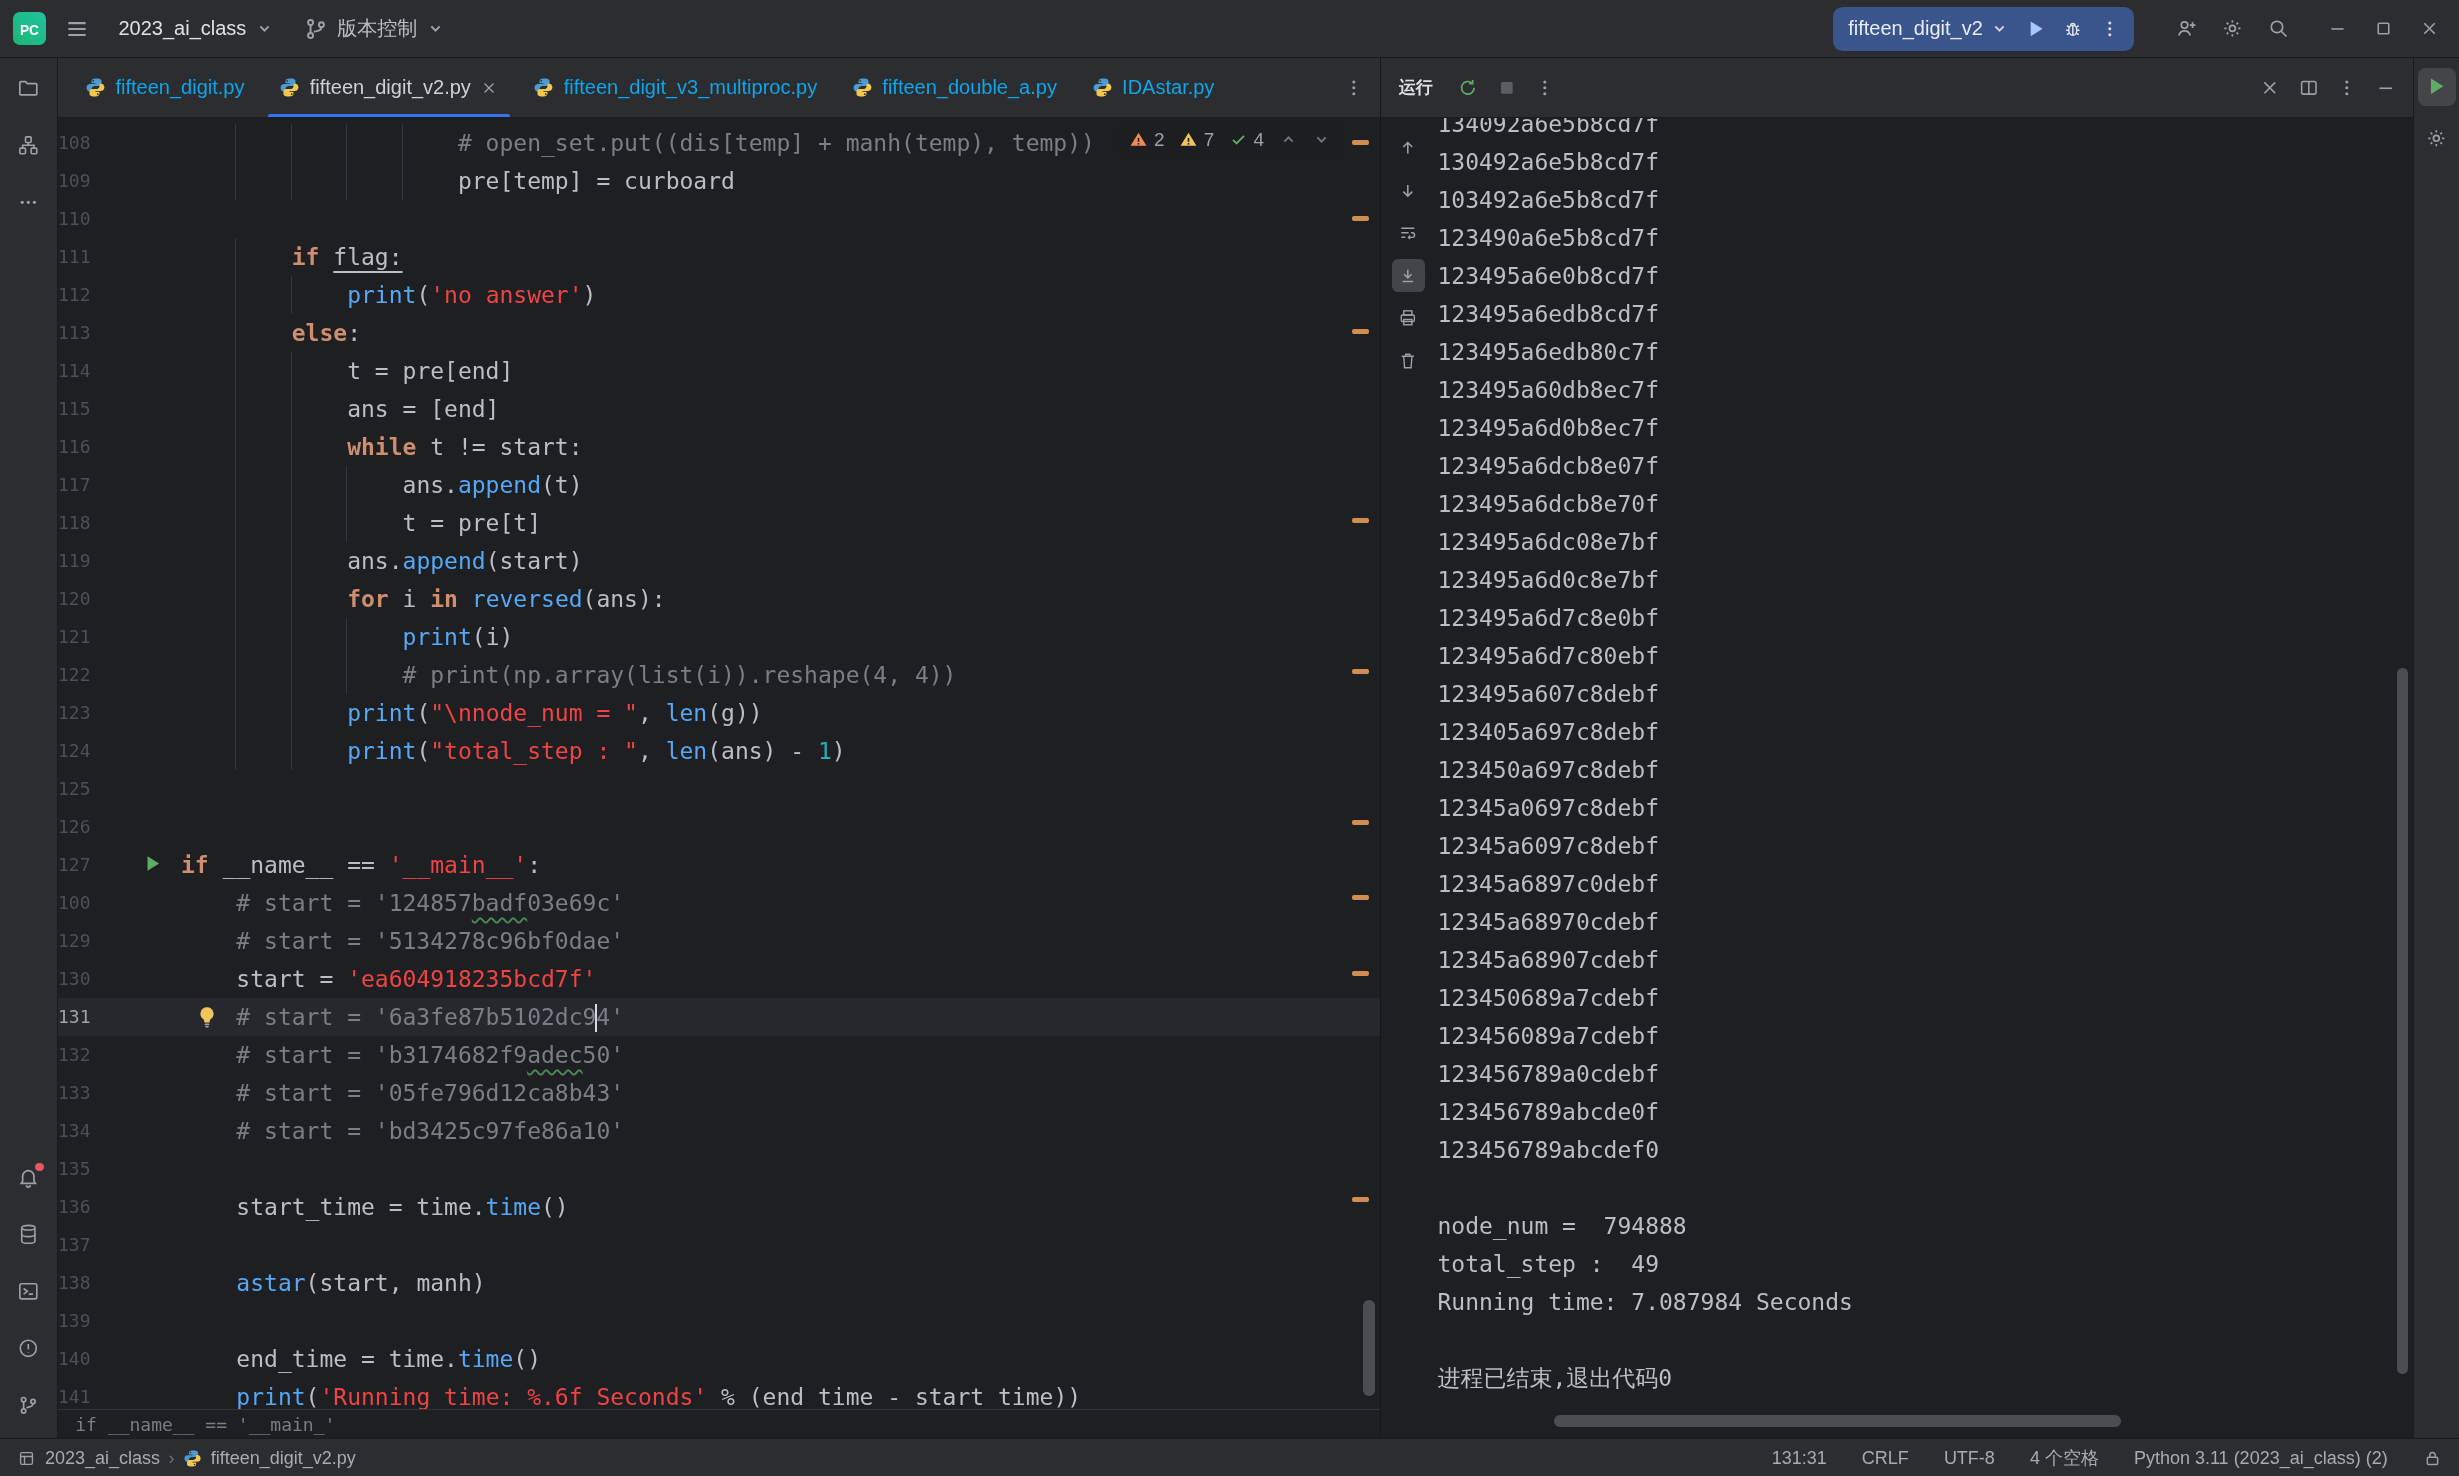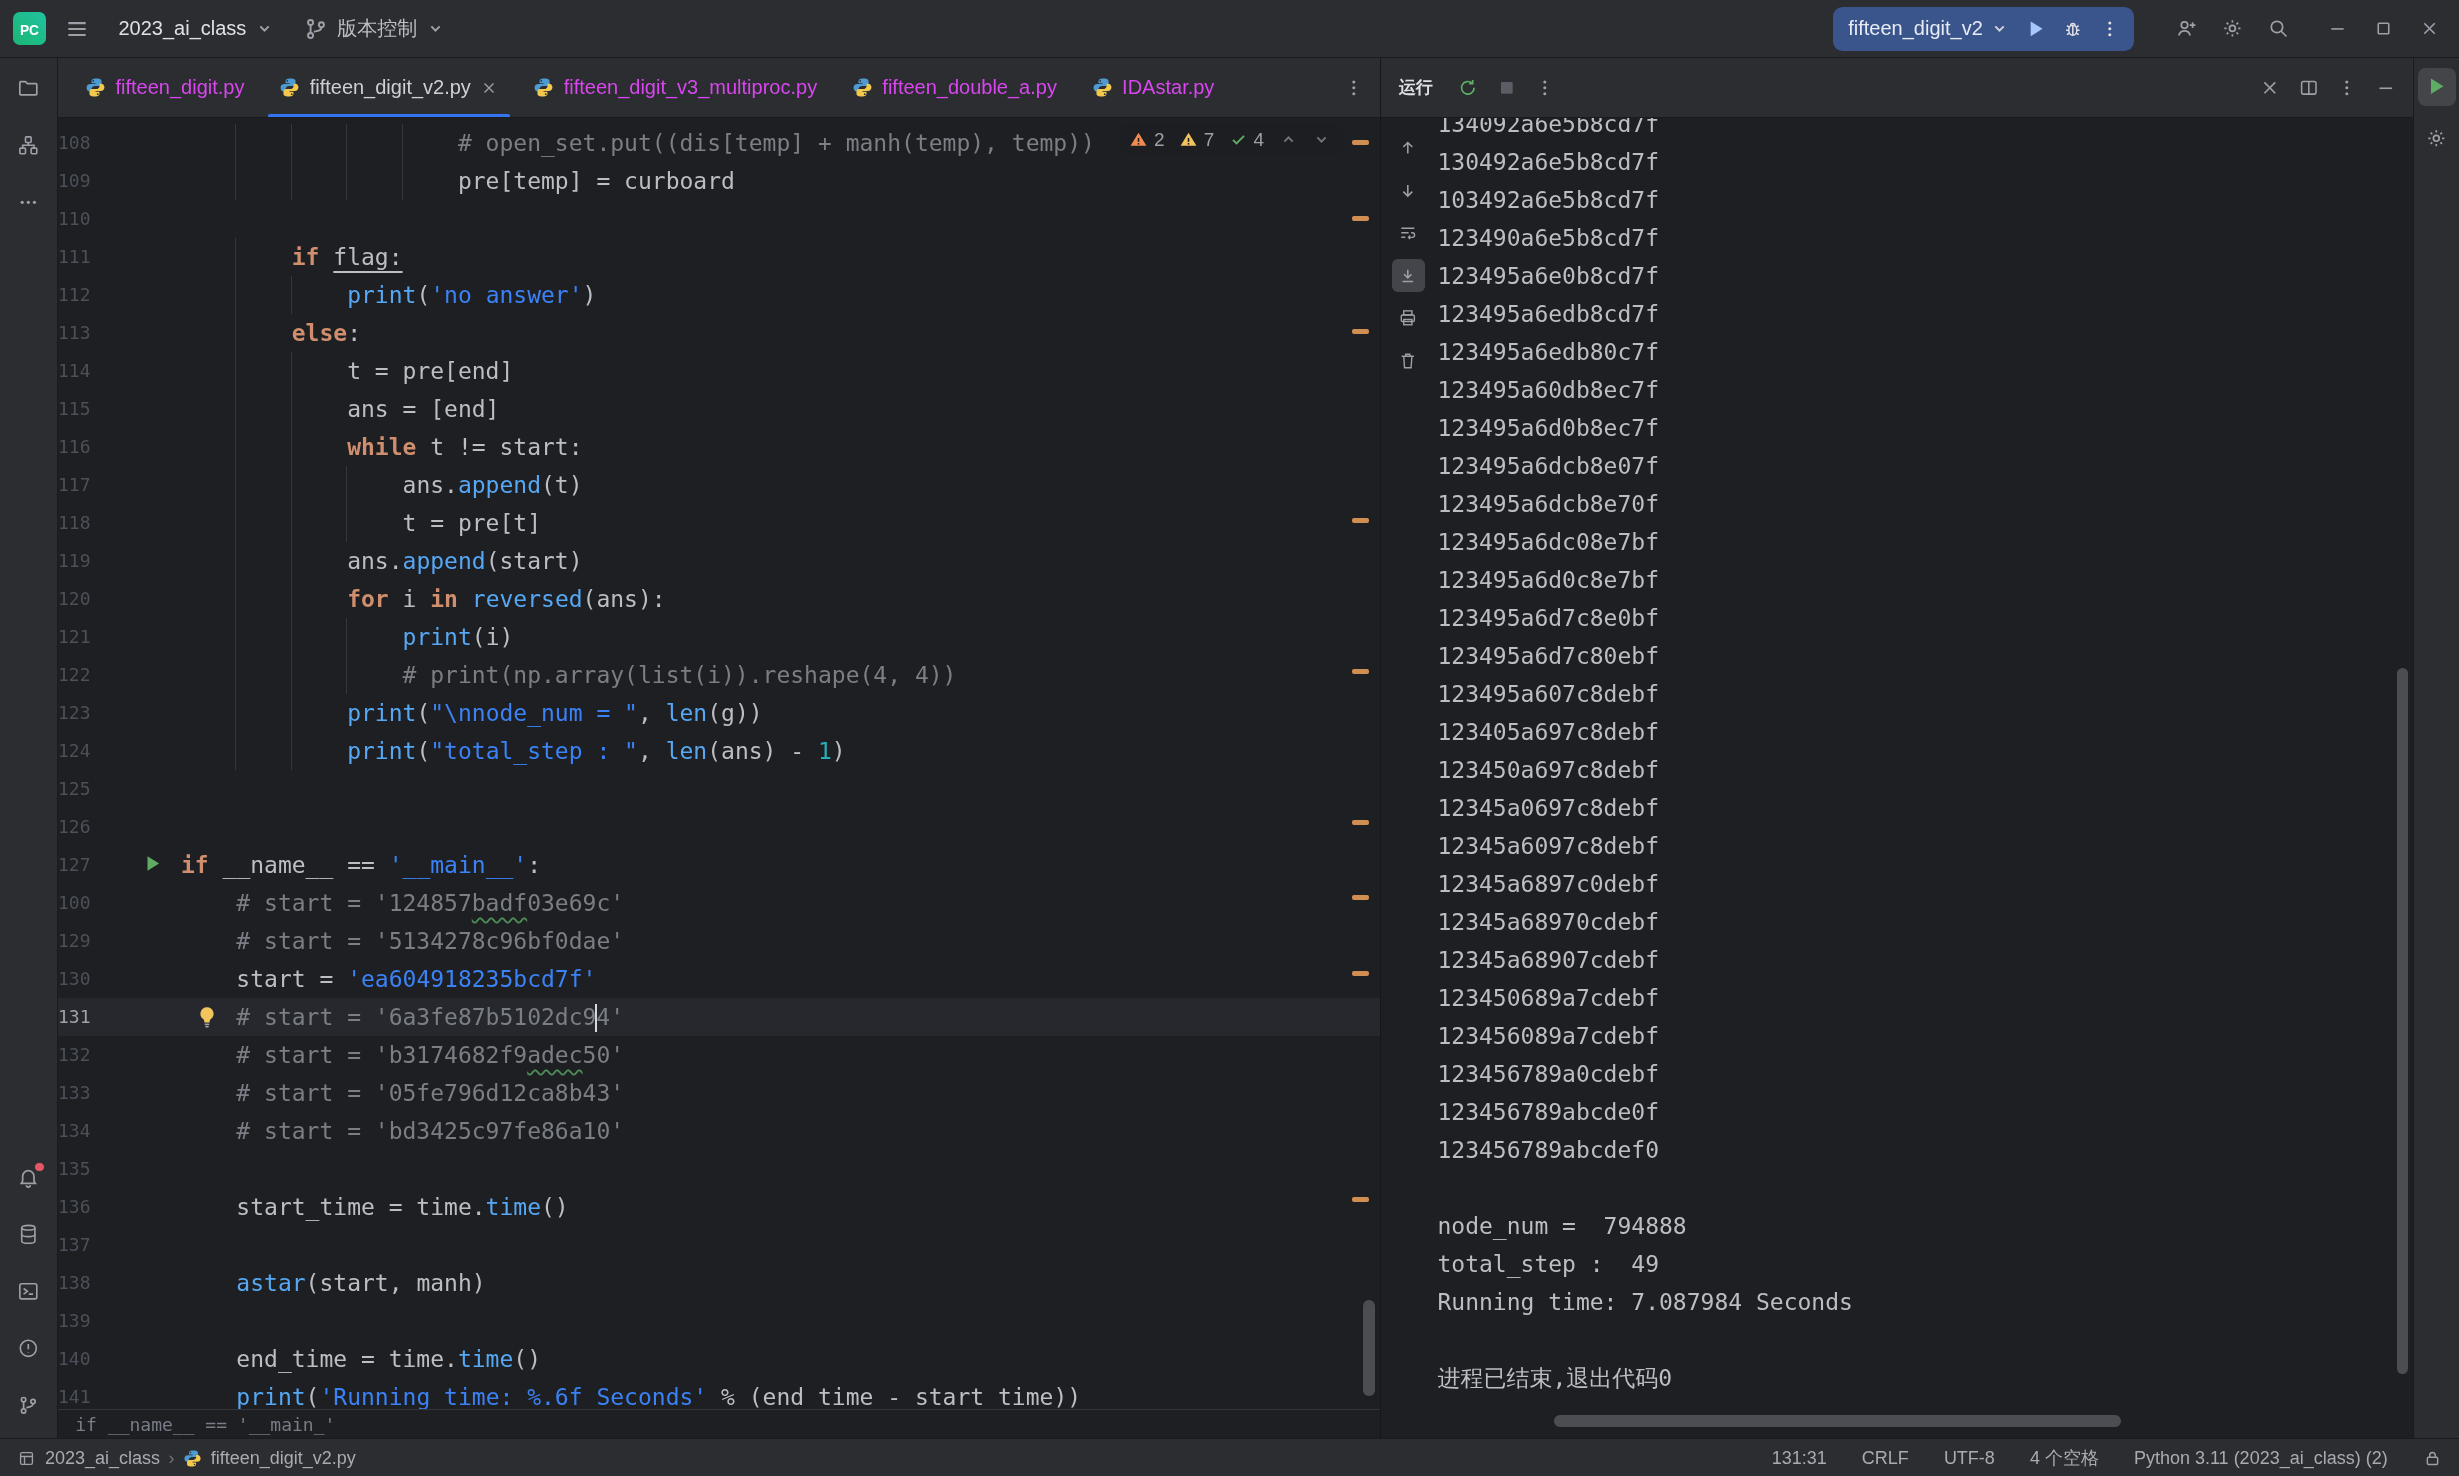--- a/index.html
+++ b/index.html
@@ -28,41 +28,41 @@
   #root-row { display:flex; height:1380px; }
 
   #left-stripe { width:58px; background:#2b2d30; border-right:1px solid #1a1b1d; display:flex; flex-direction:column; align-items:center; padding:11.5px 0 13.4px; gap:19px; }
   .stripe-icon { width:38px; height:38px; padding:7.7px; color:#9da0a8; position:relative; border-radius:7.7px; }
   .stripe-spacer { flex:1; }
   .badge-dot { position:absolute; top:2.9px; right:2.9px; width:10.6px; height:10.6px; border-radius:50%; background:#e55765; border:1.9px solid #2b2d30; }
 
   
   #editor-col { width:1323px; display:flex; flex-direction:column; background:#1e1f22; }
   #tabbar { height:60px; background:#2b2d30; border-bottom:1px solid #1a1b1d; display:flex; align-items:stretch; padding-left:9.6px; }
-  .tab { display:flex; align-items:center; gap:9.6px; padding:0 17.3px; font-size:20px; color:#d946ef; position:relative; white-space:nowrap; }
+  .tab { display:flex; align-items:center; gap:9.6px; padding:0 17.3px; font-size:20px; color:#0ea5e9; position:relative; white-space:nowrap; }
   .tab.active { color:#ced0d6; }
   .tab.active::after { content:""; position:absolute; left:5.8px; right:5.8px; bottom:0; height:2.9px; background:#3574f0; border-radius:1.9px 1.9px 0 0; }
   .tab .py { width:21px; height:21px; }
   .tab .x { width:18px; height:18px; color:#9da0a8; }
   #tab-more { margin-left:auto; align-self:center; width:35px; height:35px; padding:6.7px; color:#9da0a8; margin-right:9.6px; }
 
   #editor-body { position:relative; flex:1; overflow:hidden; }
   #code-lines { padding-top:5.8px; font-family:"DejaVu Sans Mono",monospace; font-size:23px; }
   .row { display:flex; height:38px; line-height:38px; position:relative; }
   .row.current { background:#26282e; }
   .ln-num { width:63px; text-align:left; color:#4b5059; font-size:18px; flex:none; }
   .row.current .ln-num { color:#a1a3ab; }
   .ln-ico { width:60px; flex:none; position:relative; }
   .run-arrow { position:absolute; left:21px; top:7.7px; width:21px; height:21px; color:#5fad65; }
   .bulb { position:absolute; left:136px; top:5.8px; width:26px; height:26px; }
   .code { white-space:pre; color:#bcbec4; }
   .ind { display:inline-block; height:100%; vertical-align:top;
          background-image:repeating-linear-gradient(to right, transparent 0, transparent calc(4ch - 1px), #35373c calc(4ch - 1px), #35373c 4ch);
          background-size:calc(100% - 3ch) 100%; background-repeat:no-repeat; }
-  .sg-t { color:#bcbec4; } .sg-k { color:#cf8e6d;font-weight:bold; } .sg-s { color:#3b82f6; }
+  .sg-t { color:#bcbec4; } .sg-k { color:#cf8e6d;font-weight:bold; } .sg-s { color:#ef4444; }
   .sg-c { color:#7a7e85; } .sg-f { color:#56a8f5; } .sg-n { color:#2aacb8; }
   .sg-u { color:#bcbec4; text-decoration:underline; text-underline-offset:5.8px; }
   .sg-ct { color:#7a7e85; text-decoration:underline wavy #4c8a56; text-decoration-thickness:1.9px; text-underline-offset:5.8px; }
   .caret { display:inline-block; width:1.9px; height:28px; background:#d5d8dd; vertical-align:middle; margin:0 -1px; }
 
   #inspections { position:absolute; top:5.8px; right:38px; display:flex; align-items:center; gap:14.4px; background:rgba(30,31,34,.88); padding:4.8px 11.5px; border-radius:9.6px; font-size:19px; color:#9da0a8; }
   .insp-item { display:flex; align-items:center; gap:5.8px; }
   .tri { width:19px; height:19px; }
   .insp-err { color:#f28b50; } .insp-warn { color:#f2c55c; } .insp-ok { color:#5fad65; }
   .insp-chev { width:19px; height:19px; color:#6f737a; }

